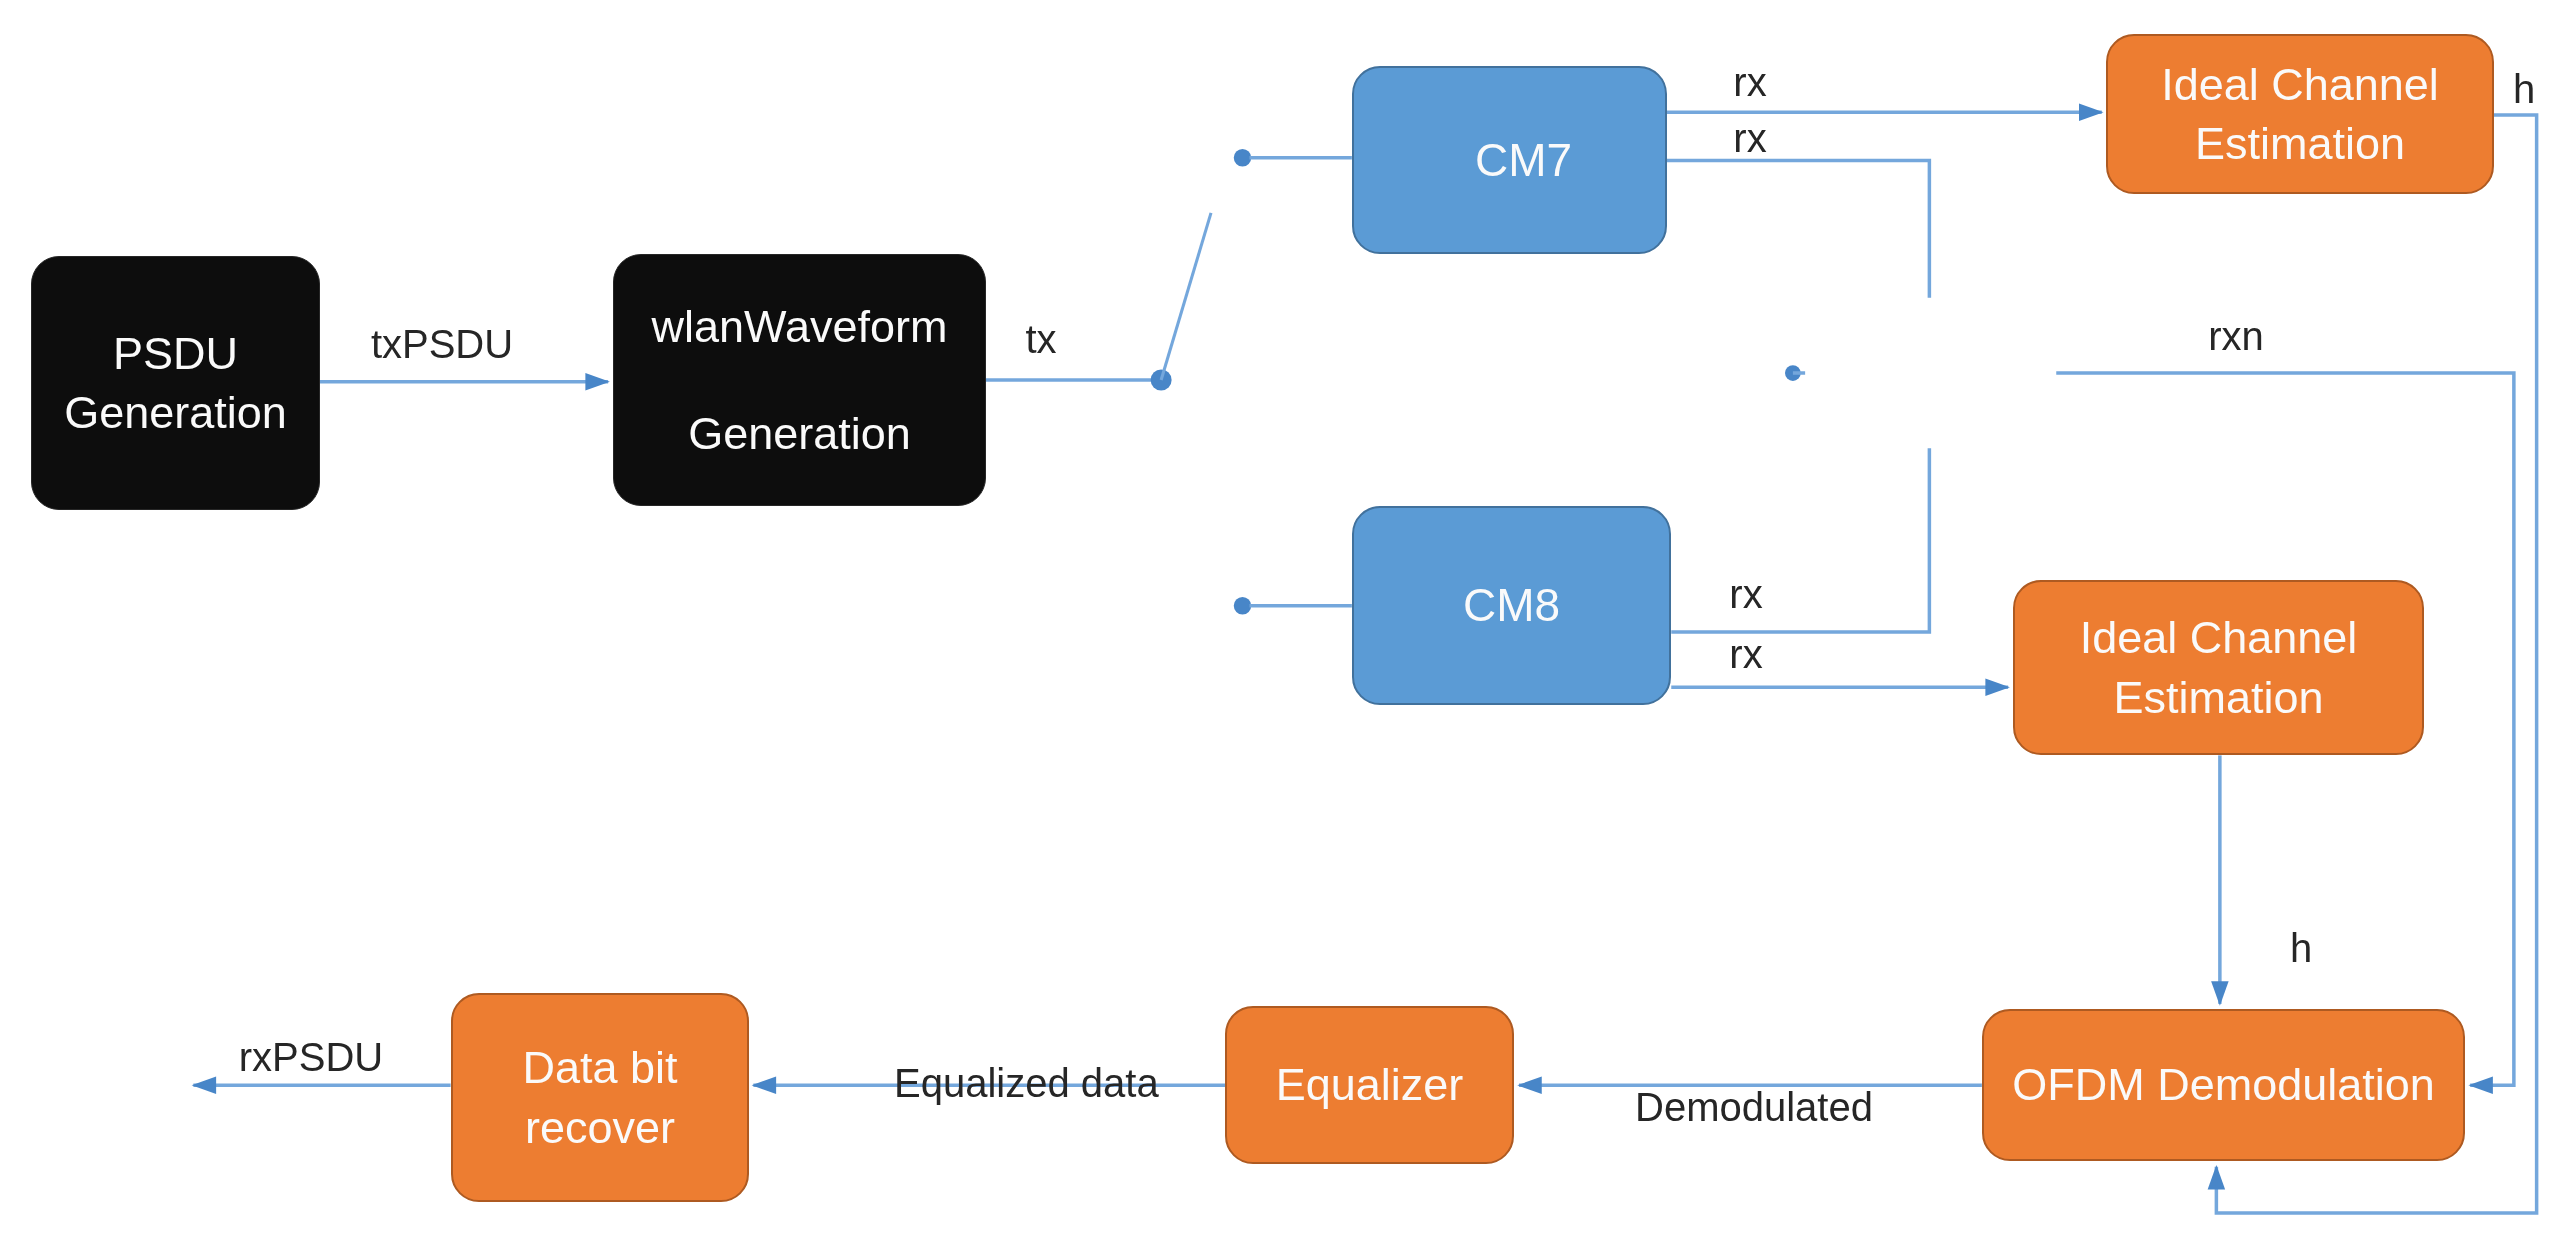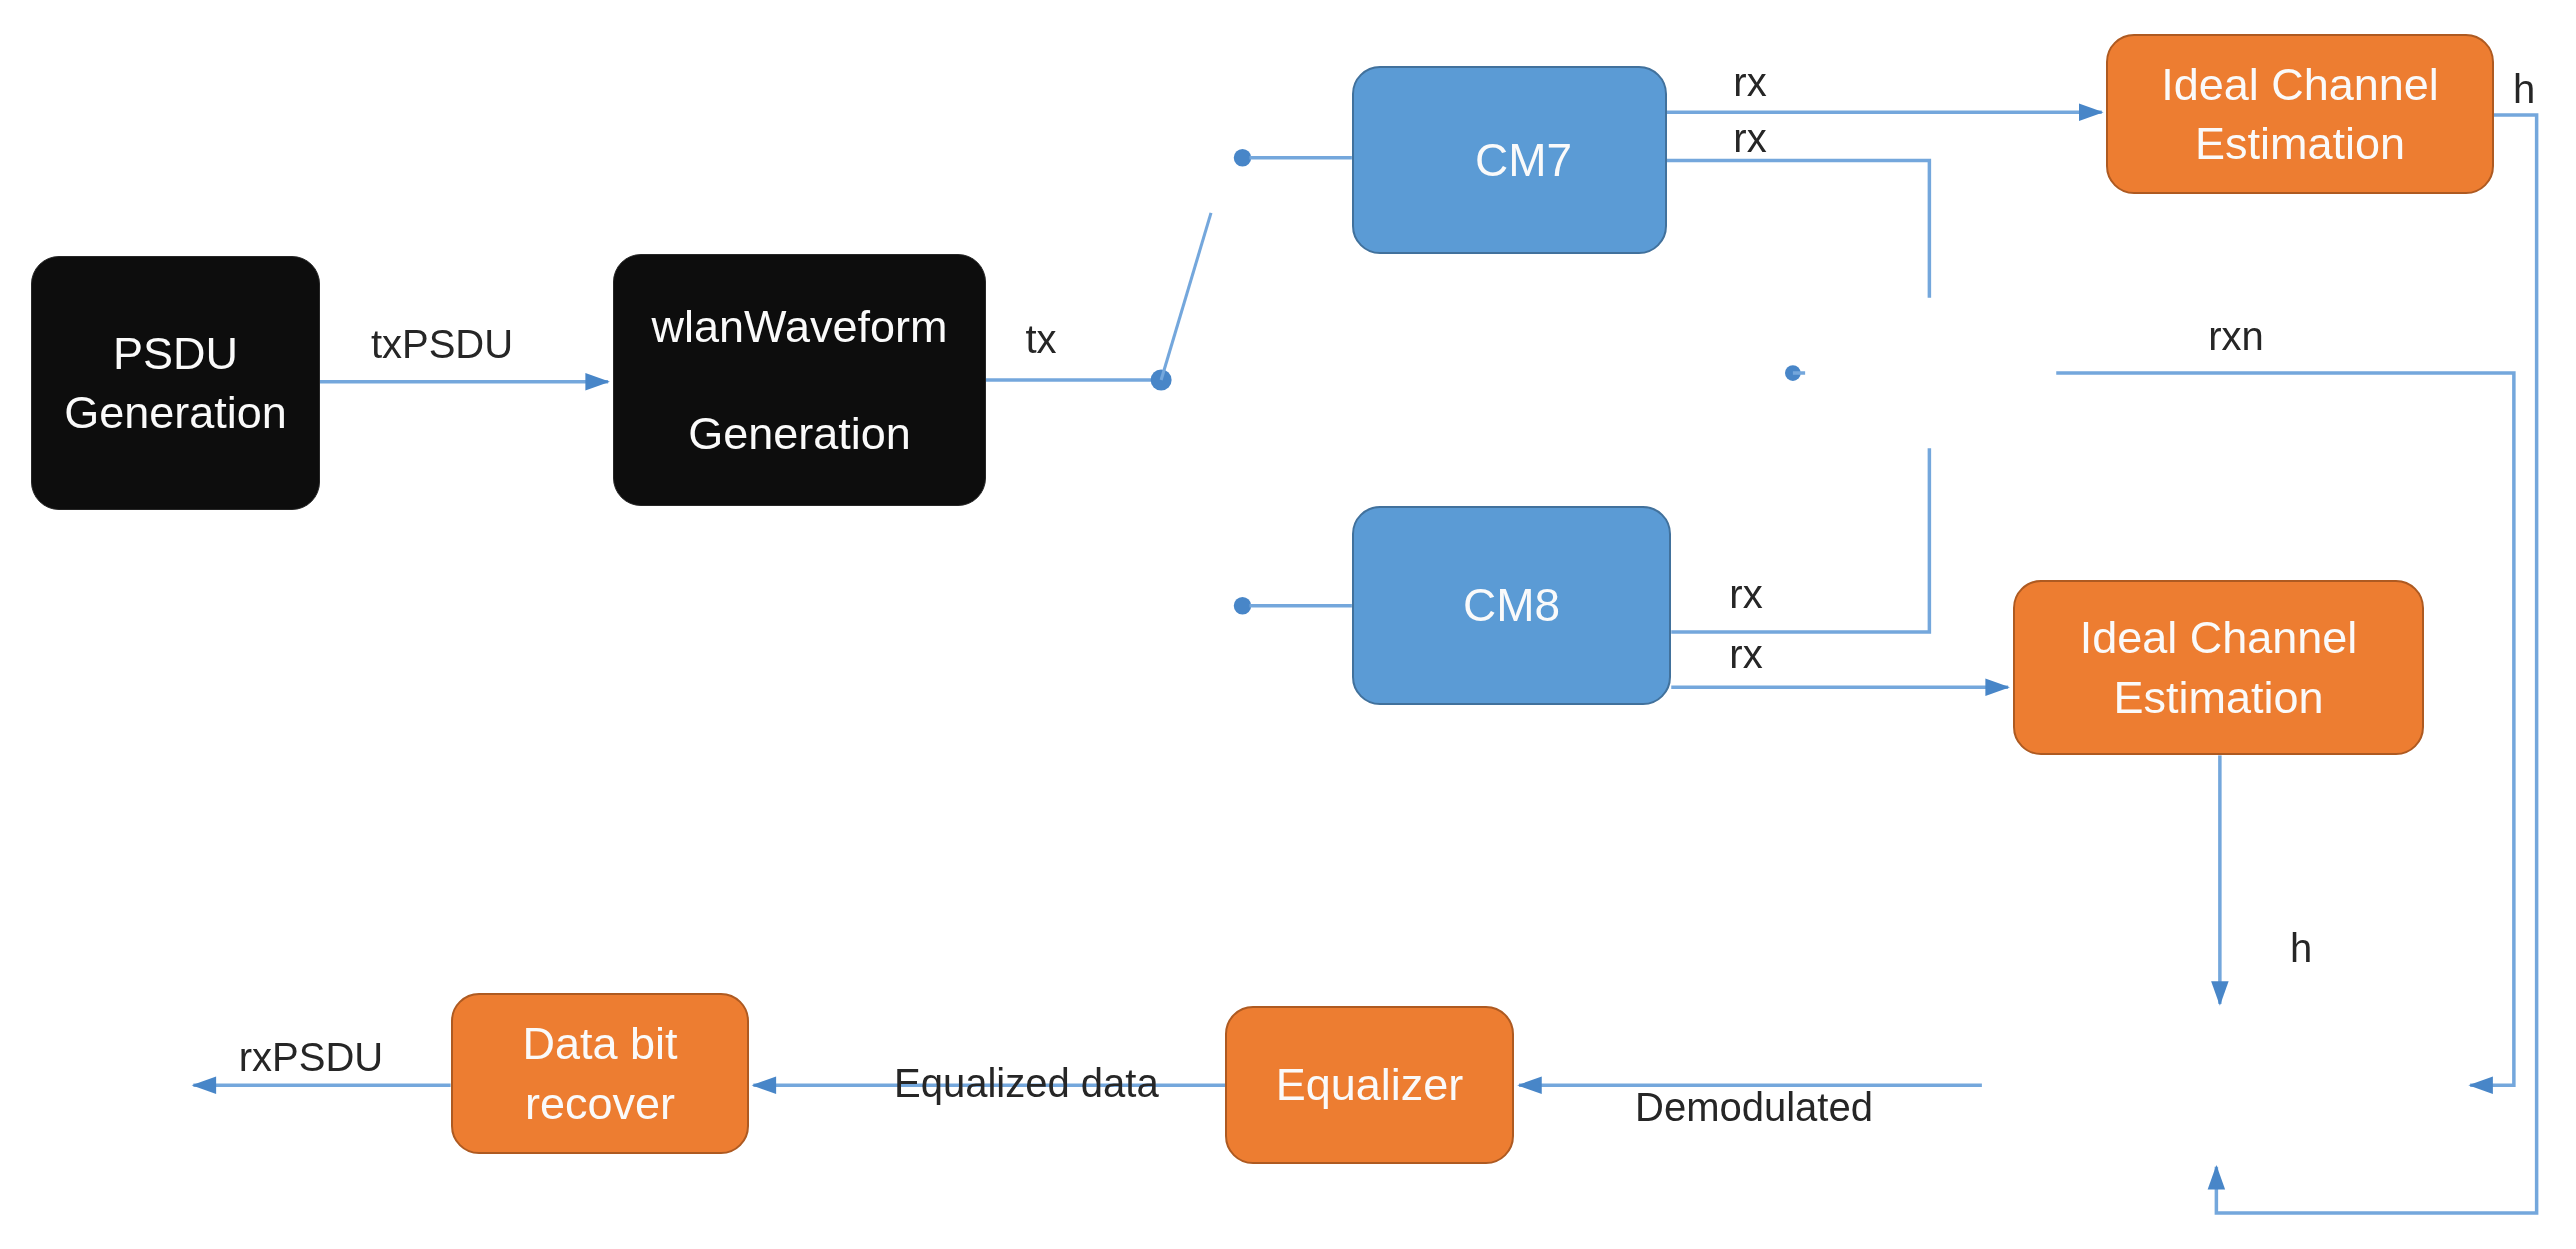--- a/index.html
+++ b/index.html
@@ -27,21 +27,21 @@
   
   #n-psdu{left:31px;top:256px;width:289px;height:254px;}
   #n-wlan{left:613px;top:254px;width:373px;height:252px;gap:48px;}
   #n-cm7{left:1352px;top:66px;width:315px;height:188px;padding-left:28px;}
   #n-cm8{left:1352px;top:506px;width:319px;height:199px;}
   #n-awgn{left:1805px;top:298px;width:251px;height:151px;}
   #n-ice1{left:2106px;top:34px;width:388px;height:160px;}
   #n-ice2{left:2013px;top:580px;width:411px;height:175px;}
   #n-ofdm{left:1982px;top:1009px;width:483px;height:152px;}
   #n-eq{left:1225px;top:1006px;width:289px;height:158px;}
-  #n-dbr{left:451px;top:993px;width:298px;height:161px;}
+  #n-dbr{left:451px;top:993px;width:298px;height:209px;}
   
   #l-txpsdu{left:442px;top:313px;}
   #l-tx{left:1041px;top:308px;}
   #l-cm7rx1{left:1750px;top:51px;}
   #l-cm7rx2{left:1750px;top:107px;}
   #l-cm8rx1{left:1746px;top:563px;}
   #l-cm8rx2{left:1746px;top:623px;}
   #l-rxn{left:2236px;top:305px;}
   #l-h1{left:2524px;top:58px;}
   #l-h2{left:2301px;top:917px;}
@@ -119,20 +119,23 @@
   <div class="node orange" id="n-ice1">
     <span>Ideal Channel</span>
     <span>Estimation</span>
   </div>
 
   <div class="node orange" id="n-ice2">
     <span>Ideal Channel</span>
     <span>Estimation</span>
   </div>
 
+  <div class="node orange" id="n-ofdm">
+    <span>OFDM Demodulation</span>
+  </div>
 
   <div class="node orange" id="n-eq">
     <span>Equalizer</span>
   </div>
 
   <div class="node orange" id="n-dbr">
     <span>Data bit</span>
     <span>recover</span>
   </div>
 

